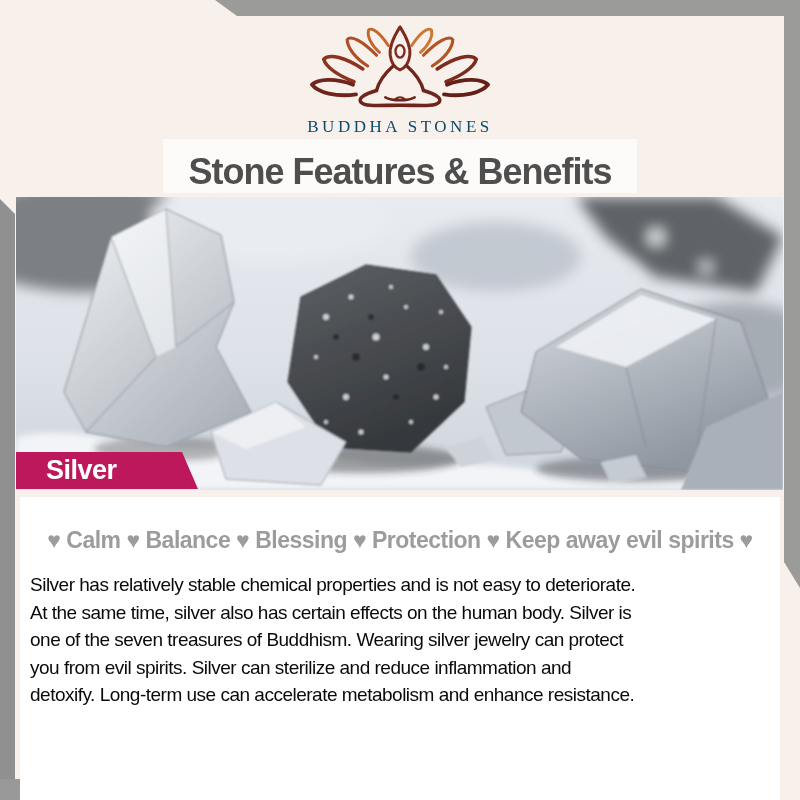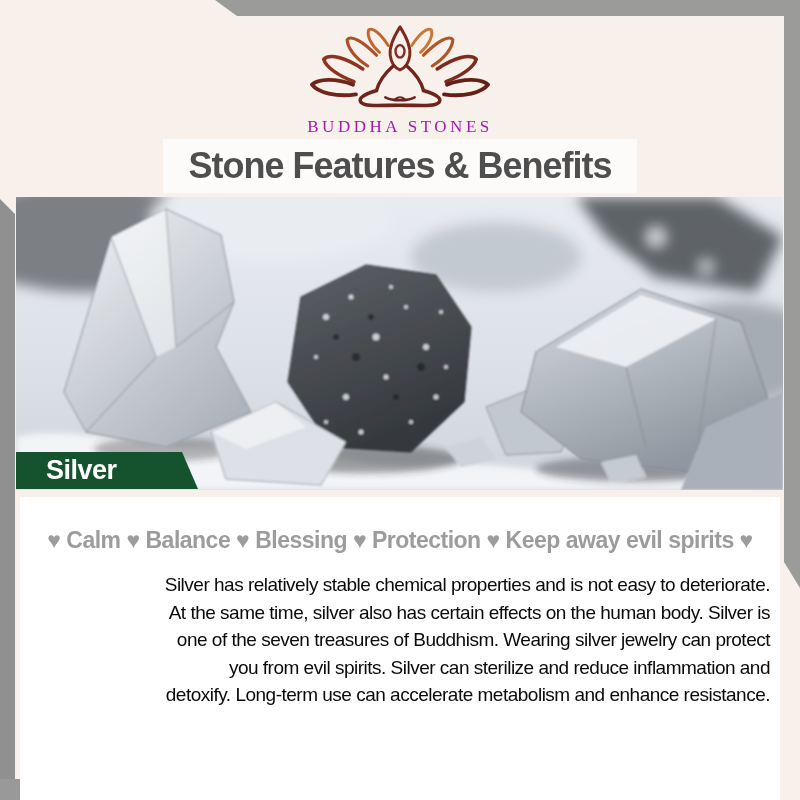--- a/index.html
+++ b/index.html
@@ -8,52 +8,52 @@
     background:#f8f0ea;
     font-family:"Liberation Sans",sans-serif;
   }
   
   #decor{position:absolute;left:0;top:0;z-index:1;}
   
   .brand{position:absolute;left:0;top:22px;width:100%;text-align:center;z-index:3;}
   .brand .lotus{display:inline-block;}
   .brand-name{
     margin-top:1px;font-family:"Liberation Serif",serif;font-size:17px;
-    letter-spacing:3.5px;color:#a21caf;font-weight:500;
+    letter-spacing:3.5px;color:#0c4a6e;font-weight:500;
   }
   
   .heading-band{
     position:absolute;left:163px;top:139px;width:474px;height:54px;
-    background:#fdfbf9;z-index:2;display:flex;align-items:center;justify-content:center;
+    background:#fdfbf9;z-index:2;display:flex;align-items:flex-end;justify-content:center;
   }
   .heading-band h1{
     margin:0;font-size:36px;font-weight:bold;color:#4e4e4e;
     letter-spacing:-1px;white-space:nowrap;
   }
   
   .photo{position:absolute;left:16px;top:197px;width:767px;height:293px;z-index:2;}
   
   .stone-label{
     position:absolute;left:16px;top:452px;width:182px;height:37px;z-index:4;
-    background:#14532d;clip-path:polygon(0 0,166px 0,182px 100%,0 100%);
+    background:#be185d;clip-path:polygon(0 0,166px 0,182px 100%,0 100%);
     color:#ffffff;font-weight:bold;font-size:27px;line-height:37px;
     padding-left:30px;box-sizing:border-box;letter-spacing:-0.5px;
   }
   
   .info-panel{
     position:absolute;left:20px;top:497px;width:760px;height:346px;
     background:#ffffff;z-index:2;box-sizing:border-box;
   }
   .benefits{
     margin-top:30px;text-align:center;color:#9c9c9c;font-weight:bold;
     font-size:23px;letter-spacing:-0.5px;white-space:nowrap;
   }
   .description{
     margin:17px 10px 0 10px;color:#0a0a0a;font-size:19px;line-height:27.5px;
-    letter-spacing:-0.5px;white-space:pre-line;text-align:right;
+    letter-spacing:-0.5px;white-space:pre-line;text-align:left;
   }
 </style>
 </head>
 <body>
 
 <div id="canvas">
 
   <svg id="decor" width="800" height="800" viewBox="0 0 800 800">
     <polygon points="215,0 800,0 800,16 237,16" fill="#9b9b9a"></polygon>
     <polygon points="784,0 800,0 800,588 784,562" fill="#9b9b9a"></polygon>

